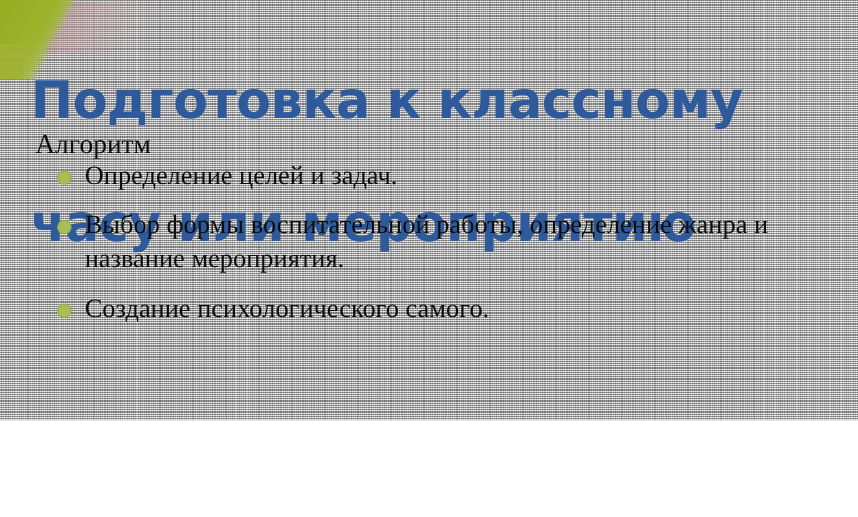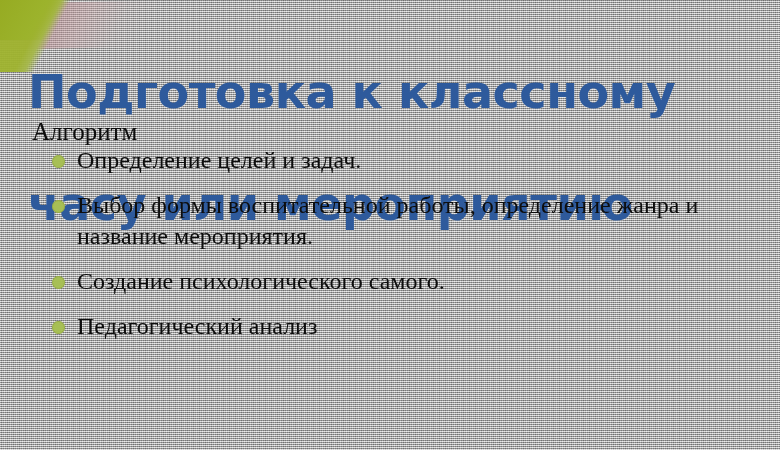--- a/index.html
+++ b/index.html
@@ -9,21 +9,21 @@
   body {
     width: 780px;
     height: 470px;
     overflow: hidden;
     font-family: "Liberation Serif", "DejaVu Serif", serif;
   }
 
   #slide {
     position: relative;
     width: 780px;
-    height: 450px;
+    height: 382px;
     overflow: hidden;
     background-color: #a8a8a8;
   }
 
   
   #slide-bg {
     position: absolute;
     inset: 0;
     background-color: #b0b0b0;
     background-image:
@@ -175,20 +175,16 @@
         <span class="bullet-text">Определение целей и задач.</span>
       </li>
       <li class="bullet-item wide">
         <span class="bullet-marker"></span>
         <span class="bullet-text">Выбор формы воспитательной работы, определение жанра и название мероприятия.</span>
       </li>
       <li class="bullet-item">
         <span class="bullet-marker"></span>
         <span class="bullet-text">Создание психологического самого.</span>
       </li>
-      <li class="bullet-item">
-        <span class="bullet-marker"></span>
-        <span class="bullet-text">Педагогический анализ</span>
-      </li>
     </ul>
 
   </div>
 </div>
 
 </body></html>

